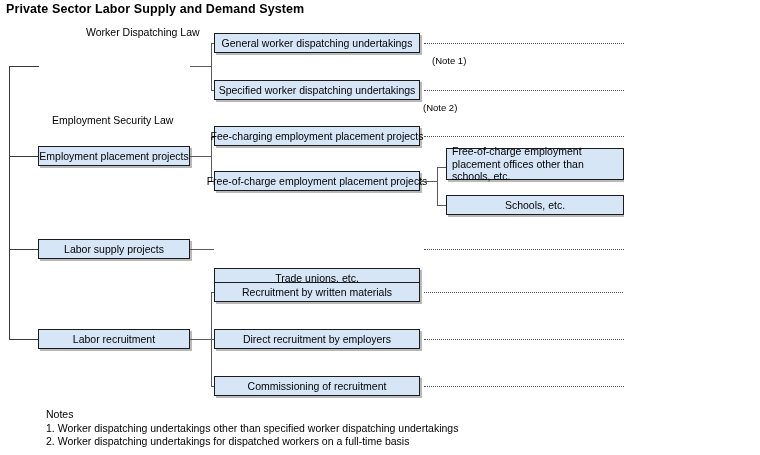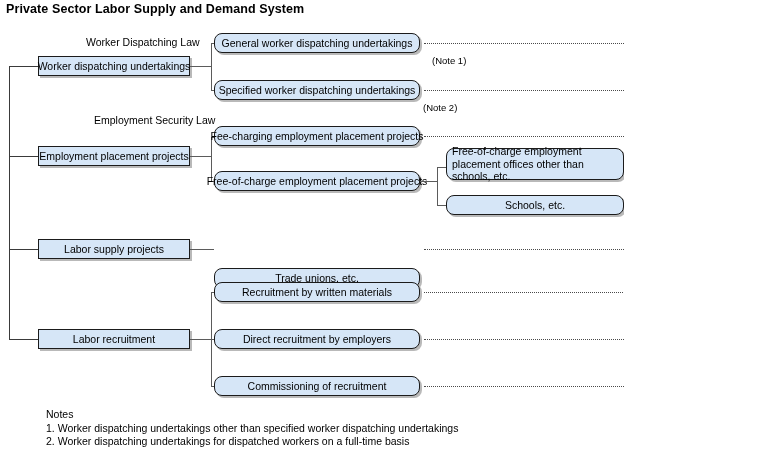--- a/index.html
+++ b/index.html
@@ -35,21 +35,21 @@
     box-shadow:2px 2px 0 0 #b9b9b9;
     display:flex;
     align-items:center;
     justify-content:center;
     font-size:10.5px;
     line-height:12px;
     text-align:center;
     padding:0 4px;
     white-space:nowrap;
   }
-  .box.b2{ font-size:10.5px;border-radius:8px; }
+  .box.b2{ font-size:10.5px; }
   .box.twoline{
     justify-content:flex-start;
     text-align:left;
     white-space:normal;
     padding:0 5px;
     line-height:12.5px;
   }
 
   
   .caption{
@@ -99,32 +99,31 @@
   }
   .notes div{ white-space:nowrap; }
 </style>
 </head>
 <body>
 
 <div id="canvas">
 
   <div class="title">Private Sector Labor Supply and Demand System</div>
 
-  <div class="caption" style="left:86px; top:36px;">Worker Dispatching Law</div>
-
-  <div class="caption" style="left:52px; top:114px;margin-left:42px;">Employment Security Law</div>
+  <div class="caption" style="left:86px; top:26px;">Worker Dispatching Law</div>
+
+  <div class="caption" style="left:52px; top:114px;">Employment Security Law</div>
 
   <div class="ln v trunk" style="left:9px; top:66px; height:274px;"></div>
 
   <div class="ln h trunk" style="left:9px; top:66px; width:30px;"></div>
   <div class="ln h trunk" style="left:9px; top:156px; width:30px;"></div>
   <div class="ln h trunk" style="left:9px; top:249px; width:30px;"></div>
   <div class="ln h trunk" style="left:9px; top:339px; width:30px;"></div>
 
-  <div class="box" style="left:38px; top:56px; width:152px; height:20px;">Worker dispatching undertakings</div>
 
   <div class="box" style="left:38px; top:239px; width:152px; height:20px;">Labor supply projects</div>
 
   <div class="box" style="left:38px; top:146px; width:152px; height:20px;">Employment placement projects</div>
 
   <div class="box" style="left:38px; top:329px; width:152px; height:20px;">Labor recruitment</div>
 
   <div class="ln h" style="left:190px; top:66px; width:22px;"></div>
   <div class="ln v" style="left:211px; top:43px; height:47px;"></div>
   <div class="ln h" style="left:211px; top:43px; width:12px;"></div>

